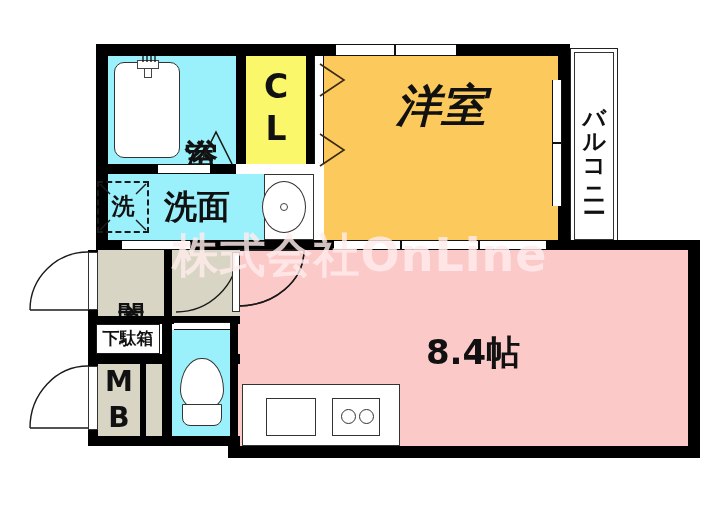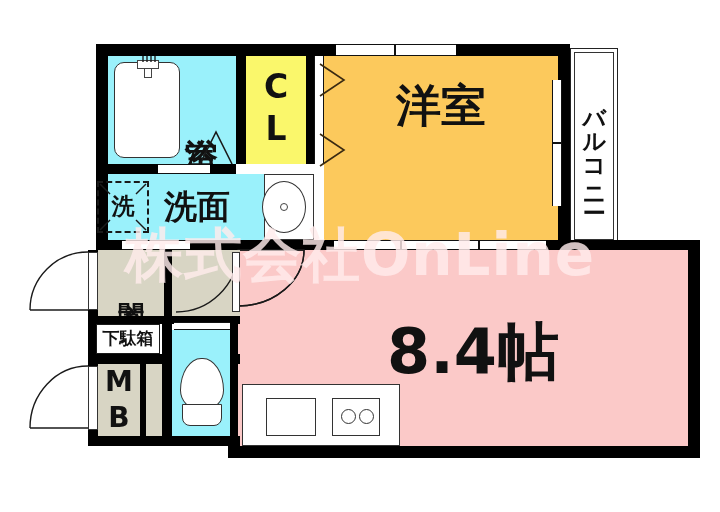--- a/index.html
+++ b/index.html
@@ -136,21 +136,21 @@
   .rail { border: 1.6px solid #222; background: #ffffff; }
 
   
   #watermark {
     position: absolute;
     left: 0; top: 228px;
     width: 720px; height: 56px;
     display: flex;
     align-items: center;
     justify-content: center;
-    font-size: 58px;
+    font-size: 46px;
     font-weight: 800;
     color: rgba(255,236,236,0.82);
     letter-spacing: 1px;
     pointer-events: none;
     white-space: pre;
   }
 </style>
 </head>
 <body>
 
@@ -204,21 +204,21 @@
 
   <div class="abs basin-counter" style="left:264px; top:174px; width:50px; height:66px;"></div>
   <div class="abs basin-bowl" style="left:262px; top:181px; width:44px; height:52px;"></div>
   <div class="abs basin-drain" style="left:280px; top:203px; width:8px; height:8px;"></div>
 
   <div class="abs wall" style="left:96px; top:240px; width:228px; height:10px;"></div>
 
   <div class="abs fill-white" style="left:122px; top:240px; width:68px; height:10px; border-top:1.5px solid #111; border-bottom:1.5px solid #111;"></div>
 
   <div class="abs fill-amber" style="left:324px; top:56px; width:234px; height:184px;"></div>
-  <div class="lbl sz-xxl" style="left:324px; top:78px; width:234px; height:56px;">洋室</div>
+  <div class="lbl sz-xxl" style="left:324px; top:78px; width:234px; height:56px;font-style:italic;">洋室</div>
 
   <svg class="abs chev" style="left:320px; top:62px; width:28px; height:36px;" viewBox="0 0 28 36">
     <polyline points="0,2 24,18 0,34"></polyline>
   </svg>
   <svg class="abs chev" style="left:320px; top:132px; width:28px; height:36px;" viewBox="0 0 28 36">
     <polyline points="0,2 24,18 0,34"></polyline>
   </svg>
 
   <div class="abs win" style="left:336px; top:44px; width:120px; height:12px;"></div>
   <div class="abs tick" style="left:394px; top:45px; width:2px; height:10px;"></div>
@@ -236,21 +236,21 @@
   <div class="abs rail" style="left:574px; top:52px; width:40px; height:188px; border:1.2px solid #333;"></div>
   <div class="lbl sz-sm lbl-vert" style="left:574px; top:56px; width:40px; height:180px;">バルコニー</div>
 
   <div class="abs wall" style="left:688px; top:240px; width:12px; height:218px;"></div>
   <div class="abs wall" style="left:228px; top:446px; width:472px; height:12px;"></div>
   <div class="abs wall" style="left:570px; top:240px; width:130px; height:10px;"></div>
   <div class="abs wall" style="left:228px; top:250px; width:10px; height:208px;"></div>
 
   <div class="abs fill-pink" style="left:238px; top:250px; width:450px; height:196px;"></div>
 
-  <div class="lbl sz-xxl" style="left:358px; top:322px; width:230px; height:60px; font-size:62px;">8.4帖</div>
+  <div class="lbl sz-xxl" style="left:358px; top:322px; width:230px; height:60px; font-size:34px;">8.4帖</div>
 
   <div class="abs kitchen-counter" style="left:242px; top:384px; width:158px; height:62px;"></div>
   <div class="abs sink-box" style="left:266px; top:398px; width:50px; height:38px;"></div>
   <div class="abs stove-box" style="left:332px; top:398px; width:48px; height:38px;"></div>
   <div class="abs burner" style="left:341px; top:409px; width:15px; height:15px;"></div>
   <div class="abs burner" style="left:359px; top:409px; width:15px; height:15px;"></div>
 
   <svg class="abs swing swing-fill-pink" style="left:238px; top:250px; width:72px; height:60px;" viewBox="0 0 72 60">
     <path class="a" d="M0,0 L66,0 A66,56 0 0 1 0,56 Z" style="fill:#fbc9c8;"></path>
     <path d="M66,0 A66,56 0 0 1 0,56" style="fill:none;stroke:#1a1a1a;stroke-width:1.3"></path>

